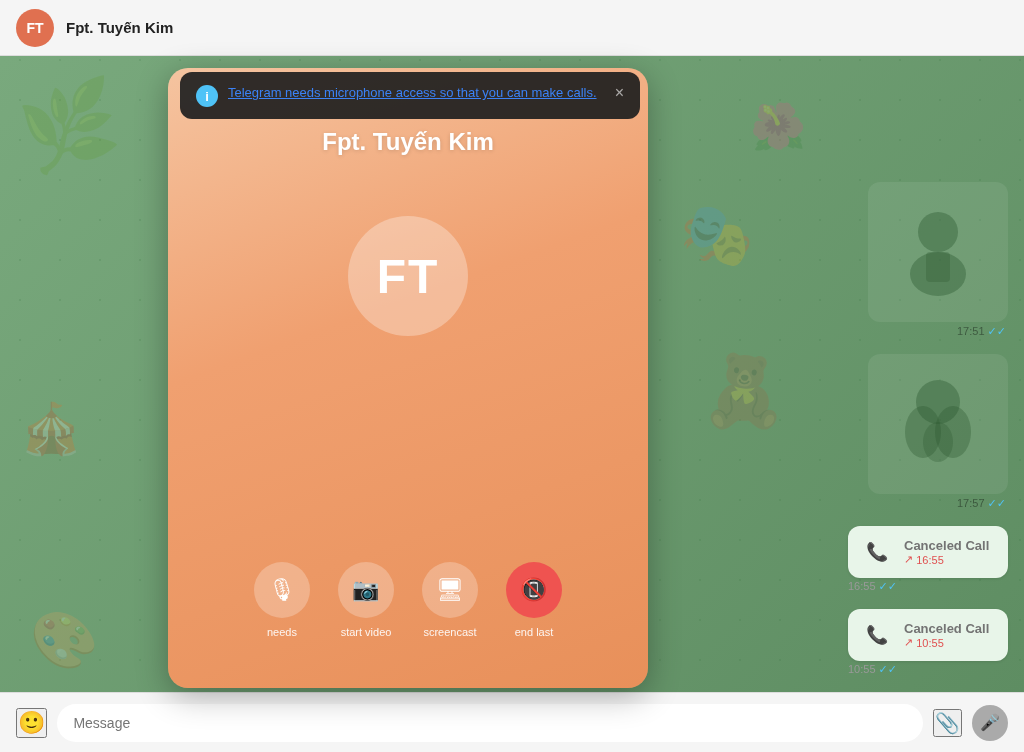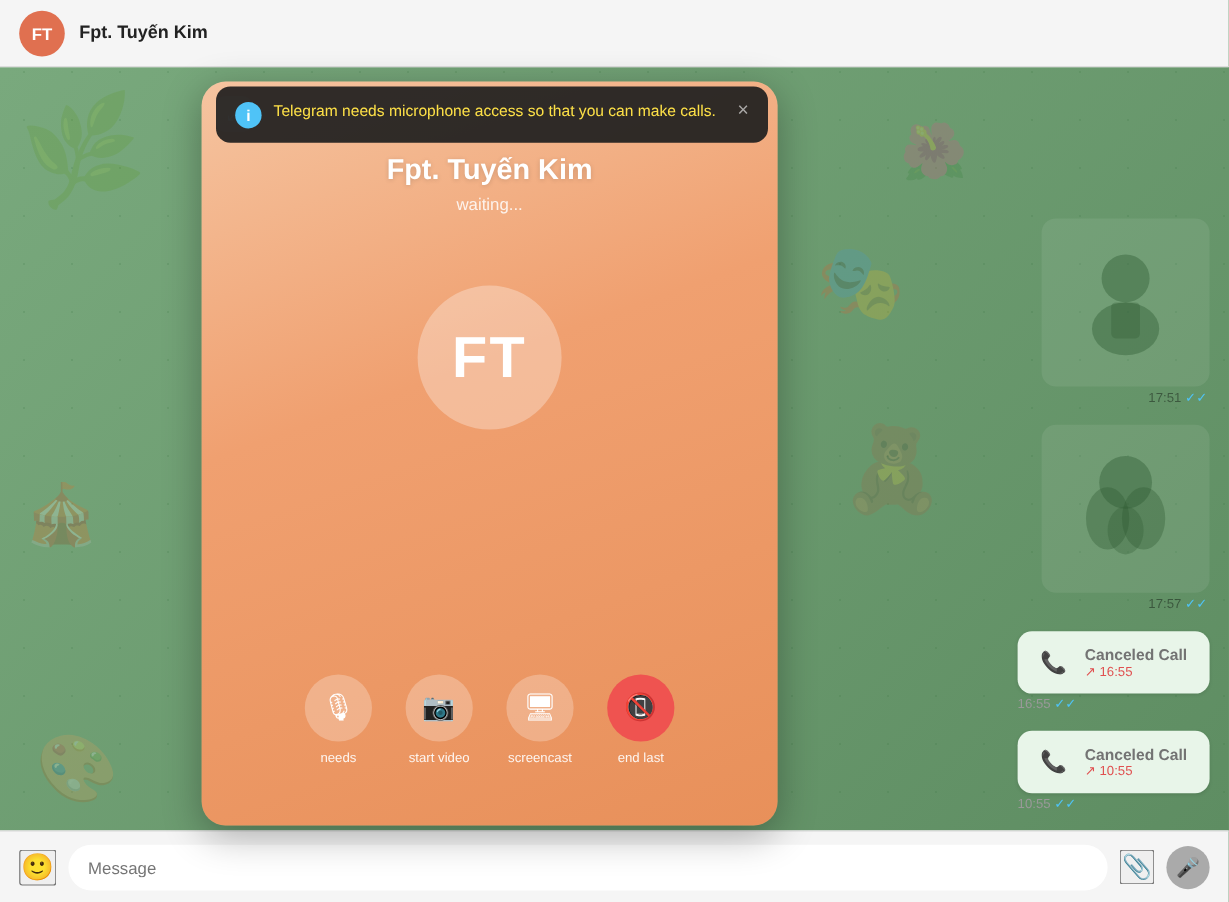--- a/index.html
+++ b/index.html
@@ -359,22 +359,23 @@
       color: white;
       font-size: 13px;
       font-weight: bold;
       flex-shrink: 0;
       margin-top: 1px;
     }
 
     .toast-text {
       flex: 1;
       font-size: 13px;
-      color: #fde047;
+      color: #3b82f6;
       line-height: 1.4;
+      text-decoration: underline;
     }
 
     .toast-close {
       color: rgba(255,255,255,0.6);
       font-size: 16px;
       cursor: pointer;
       background: none;
       border: none;
       padding: 0;
       flex-shrink: 0;
@@ -488,21 +489,20 @@
   <input class="input-field" type="text" placeholder="Message" style="">
   <button class="input-attach">📎</button>
   <button class="input-mic-btn">🎤</button>
 </div>
 
 <div class="call-overlay">
   <div class="call-top-bar">
     <button class="call-expand-btn">⤢</button>
   </div>
   <div class="call-contact-name">Fpt. Tuyến Kim</div>
-  <div class="call-status">waiting...</div>
   <div class="call-avatar-large">
     <span>FT</span>
   </div>
   <div class="call-controls">
     <div class="ctrl-item">
       <button class="ctrl-btn">🎙</button>
       <span class="ctrl-label">needs</span>
     </div>
     <div class="ctrl-item">
       <button class="ctrl-btn">📷</button>

